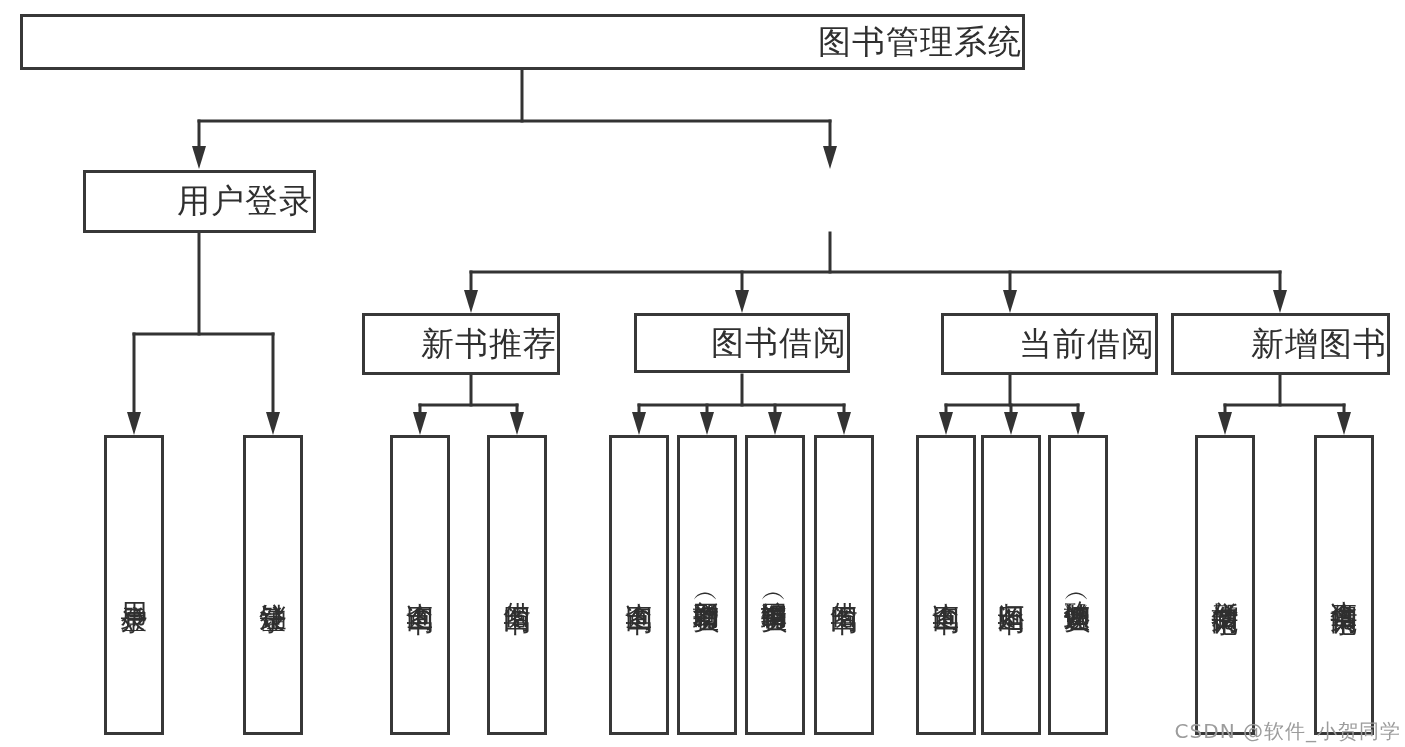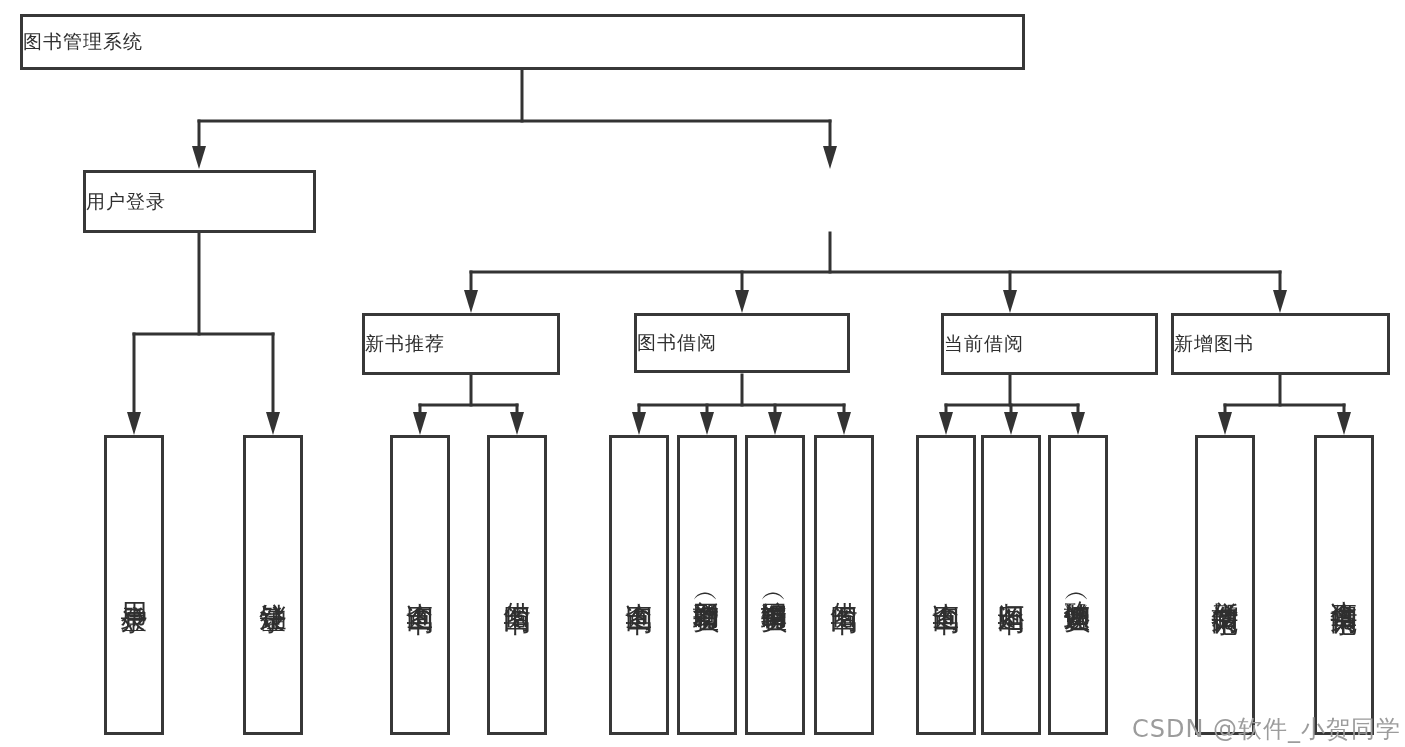--- a/index.html
+++ b/index.html
@@ -8,29 +8,29 @@
     font-family:"DejaVu Sans","Liberation Sans",sans-serif;
     --line-color:#333333;--wm-color:#9c9c9c;
   }
   svg.connectors{position:absolute;left:0;top:0;width:1405px;height:747px;pointer-events:none;}
   svg.connectors line{stroke:var(--line-color);stroke-width:3;stroke-linecap:square;}
   svg.connectors polygon{fill:var(--line-color);}
   .box{
     position:absolute;box-sizing:border-box;border:3px solid #383838;
     background:#ffffff;color:#2f2f2f;
   }
-  .hbox{display:flex;align-items:center;justify-content:flex-start;
-    font-size:19px;letter-spacing:1px;white-space:nowrap;}
+  .hbox{display:flex;align-items:center;justify-content:flex-end;
+    font-size:33px;letter-spacing:1px;white-space:nowrap;}
   .vbox .label{
     position:absolute;left:50%;top:50%;transform:translate(-50%,-50%);
     writing-mode:vertical-rl;text-orientation:mixed;
     font-size:27px;letter-spacing:2px;white-space:nowrap;color:#2f2f2f;
   }
   .watermark{
-    position:absolute;right:4px;bottom:2px;font-size:24px;letter-spacing:1px;
+    position:absolute;right:4px;bottom:2px;font-size:20px;letter-spacing:1px;
     color:var(--wm-color);z-index:5;white-space:nowrap;
   }
 </style>
 </head>
 <body>
 
 <div id="canvas" style="--line-color: #333333; --wm-color: #9c9c9c;">
 
   <svg class="connectors" viewBox="0 0 1405 747" xmlns="http://www.w3.org/2000/svg">
 

